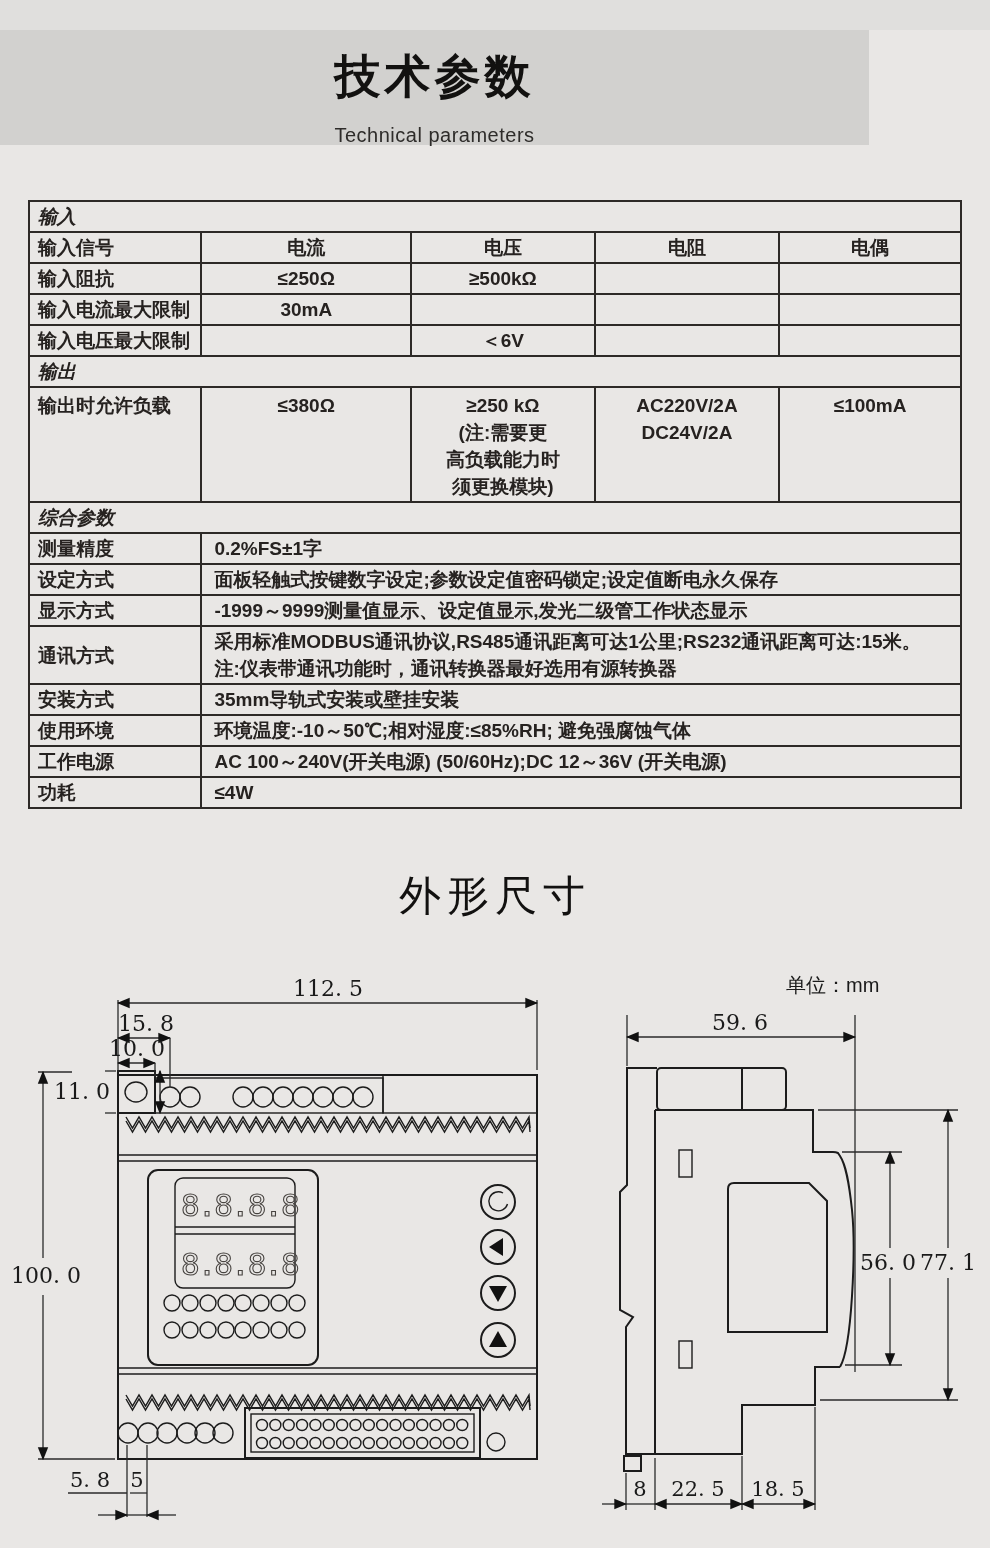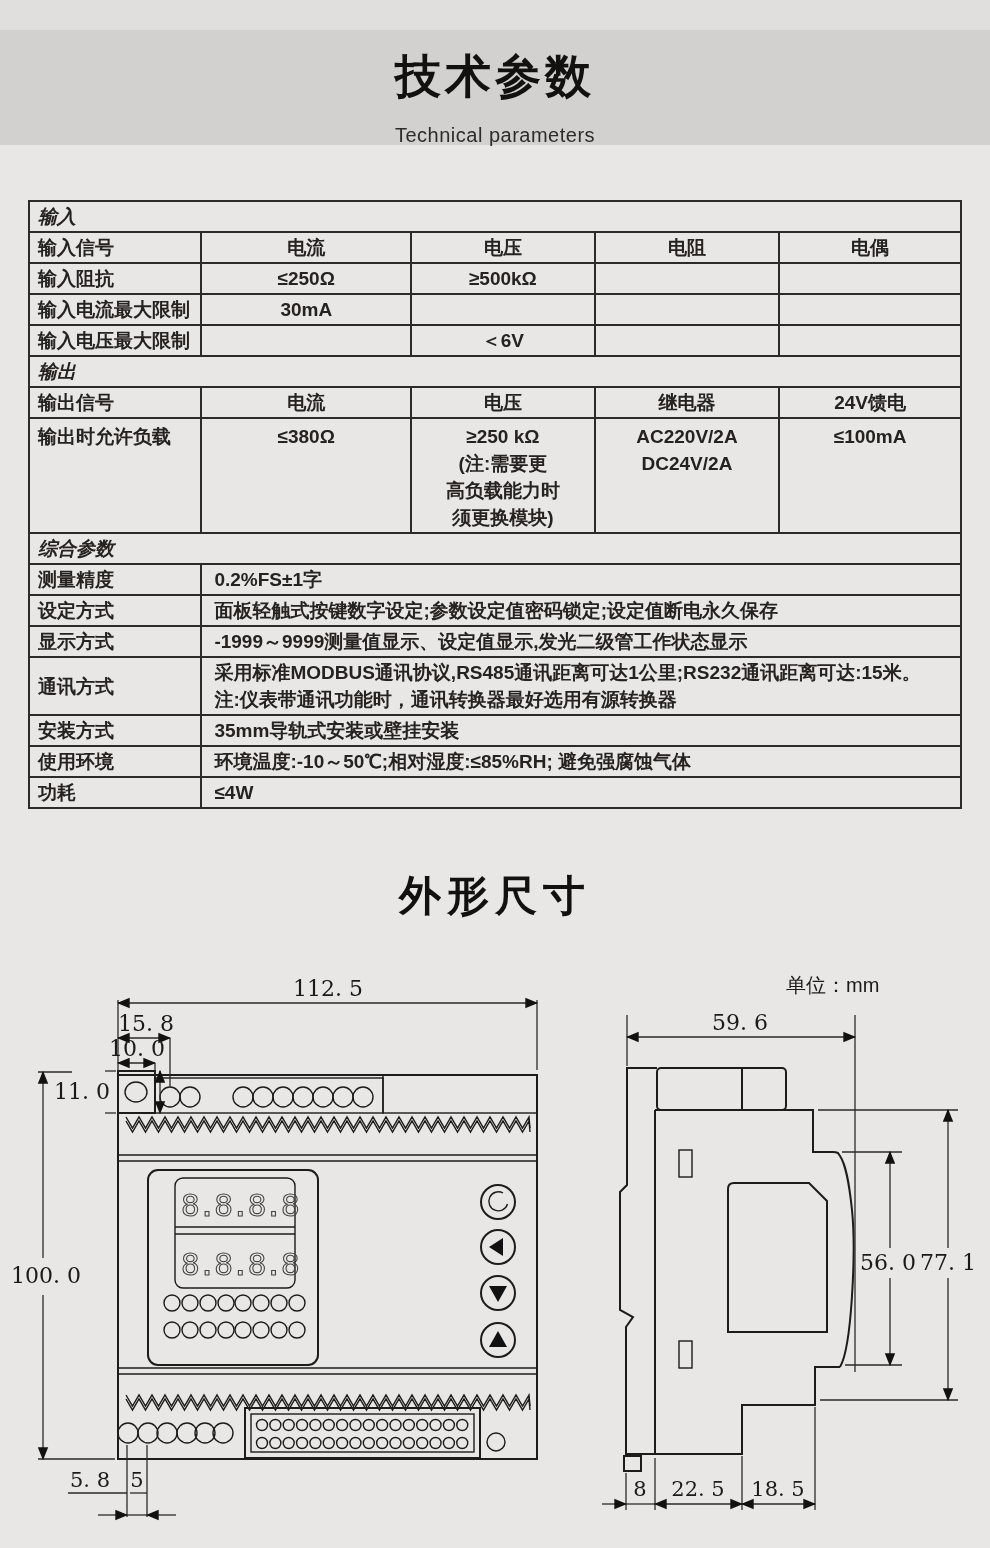--- a/index.html
+++ b/index.html
@@ -3,39 +3,39 @@
 <meta charset="utf-8">
 <style>
   html,body{margin:0;padding:0;}
   body{
     width:990px;height:1548px;position:relative;overflow:hidden;
     background:#e9e7e5;
     font-family:"Liberation Sans", sans-serif;
     color:#262220;
   }
   .top-strip{position:absolute;left:0;top:0;width:990px;height:30px;background:#e0dfdd;}
-  .title-band{position:absolute;left:0;top:30px;width:990px;height:115px;background:#d2d1cf;text-align:center;}
+  .title-band{position:absolute;left:0;top:30px;width:869px;height:115px;background:#d2d1cf;text-align:center;}
   .main-title{margin-top:16px;font-size:46px;font-weight:700;letter-spacing:4px;color:#121110;}
   .sub-title{margin-top:16px;font-size:20px;color:#2e2c2a;letter-spacing:0.5px;}
 
   .spec-wrap{position:absolute;left:28px;top:200px;width:934px;}
   table{border-collapse:collapse;width:100%;table-layout:fixed;}
   td{
     border:2px solid #2d2a27;font-size:19px;font-weight:700;color:#262220;
     padding:1px 8px;line-height:27px;white-space:pre-line;vertical-align:middle;
   }
   td.sec{font-style:italic;}
   td.lbl{padding-left:8px;}
   td.c{text-align:center;}
   td.l{text-align:left;padding-left:12px;}
   tr.tall td{vertical-align:top;padding-top:4px;}
 
   .section-title{
     position:absolute;left:0;top:868px;width:990px;text-align:center;
-    font-size:42px;font-weight:700;letter-spacing:6px;color:#121110;
+    font-size:42px;font-weight:400;letter-spacing:6px;color:#121110;
   }
   .unit-label{position:absolute;left:786px;top:972px;font-size:20px;font-weight:400;color:#1a1a1a;}
 
   svg{position:absolute;}
   #front-svg{left:10px;top:975px;}
   #side-svg{left:590px;top:1010px;}
   .dev{fill:none;stroke:#1c1c1c;stroke-width:2;}
   .thin{fill:none;stroke:#1c1c1c;stroke-width:1.4;}
   .dim{fill:none;stroke:#2a2a2a;stroke-width:1.3;}
   .dimtxt{font-family:"DejaVu Serif", serif;font-size:22px;fill:#1a1a1a;}
@@ -93,27 +93,20 @@
         <tr>
           <td class="lbl">输入电压最大限制</td>
           <td class="c"></td>
           <td class="c">＜6V</td>
           <td class="c"></td>
           <td class="c"></td>
         </tr>
         <tr>
           <td colspan="5" class="sec">输出</td>
         </tr>
-        <tr>
-          <td class="lbl">输出信号</td>
-          <td class="c">电流</td>
-          <td class="c">电压</td>
-          <td class="c">继电器</td>
-          <td class="c">24V馈电</td>
-        </tr>
         <tr class="tall">
           <td class="lbl">输出时允许负载</td>
           <td class="c">≤380Ω</td>
           <td class="c">≥250 kΩ
 (注:需要更
 高负载能力时
 须更换模块)</td>
           <td class="c">AC220V/2A
 DC24V/2A</td>
           <td class="c">≤100mA</td>
@@ -138,20 +131,24 @@
           <td colspan="4" class="l">采用标准MODBUS通讯协议,RS485通讯距离可达1公里;RS232通讯距离可达:15米。
 注:仪表带通讯功能时，通讯转换器最好选用有源转换器</td>
         </tr>
         <tr>
           <td class="lbl">安装方式</td>
           <td colspan="4" class="l">35mm导轨式安装或壁挂安装</td>
         </tr>
         <tr>
           <td class="lbl">使用环境</td>
           <td colspan="4" class="l">环境温度:-10～50℃;相对湿度:≤85%RH; 避免强腐蚀气体</td>
+        </tr>
+        <tr>
+          <td class="lbl">工作电源</td>
+          <td colspan="4" class="l">AC 100～240V(开关电源) (50/60Hz);DC 12～36V (开关电源)</td>
         </tr>
         <tr>
           <td class="lbl">功耗</td>
           <td colspan="4" class="l">≤4W</td>
         </tr>
       </tbody>
   </table>
 </div>
 
 <div class="section-title">外形尺寸</div>

